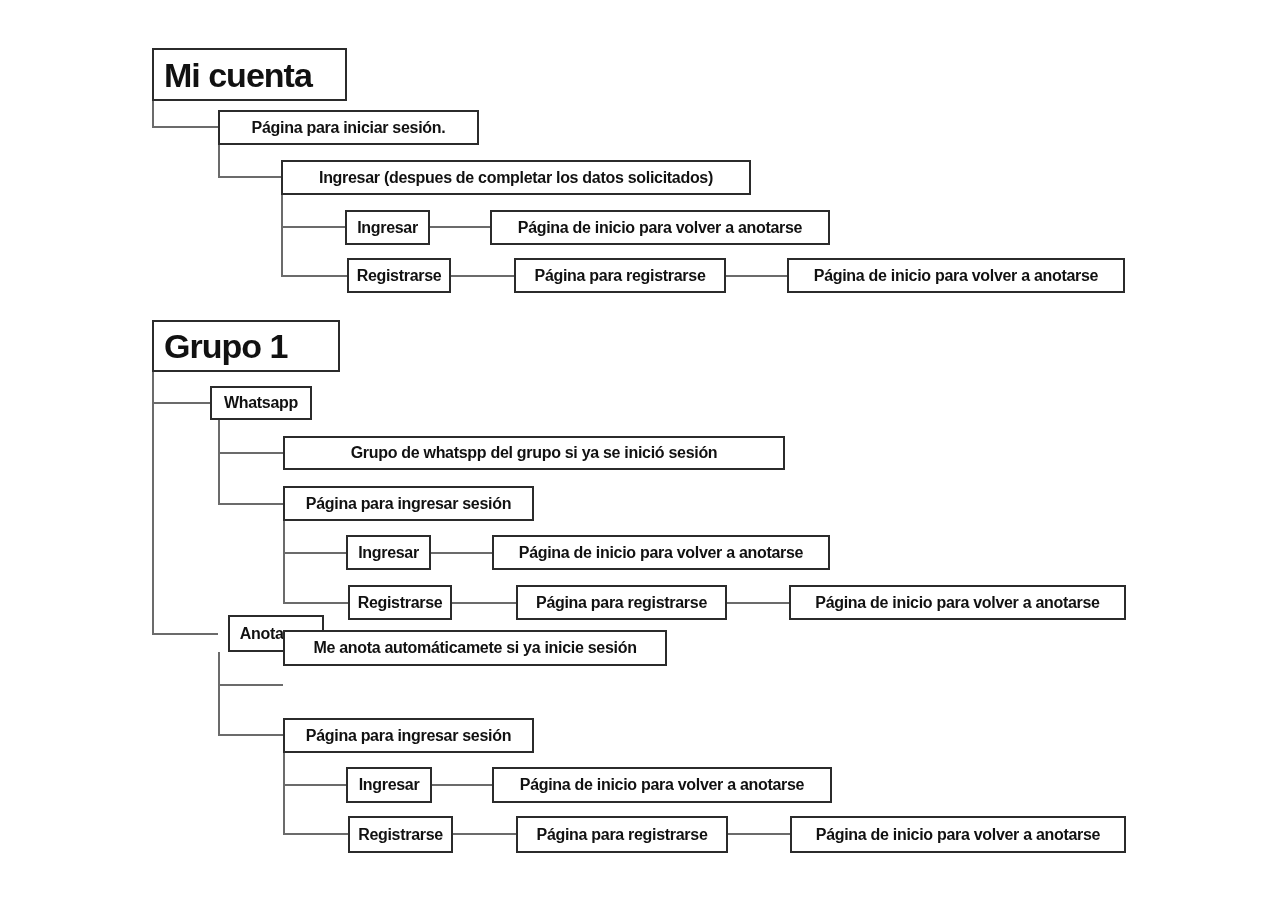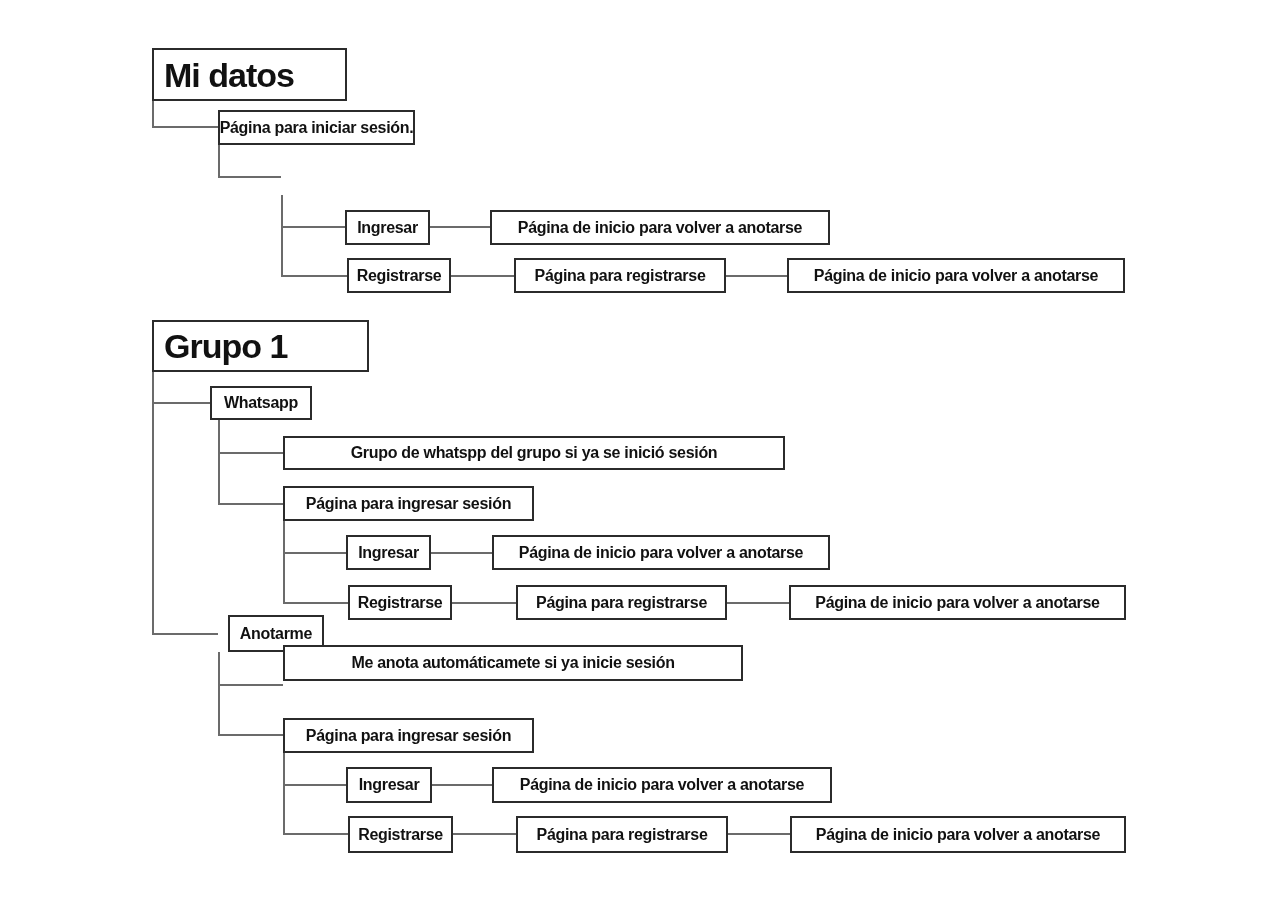--- a/index.html
+++ b/index.html
@@ -28,61 +28,62 @@
   }
   .hline,.vline{position:absolute;z-index:1;background:var(--line);}
   .hline{height:2px;}
   .vline{width:2px;}
 </style>
 </head>
 <body>
 
 <div class="canvas">
 
-  <div class="node title" style="left:152px;top:48px;width:195px;height:53px">Mi datos</div>
+  <div class="node title" style="left:152px;top:48px;width:195px;height:53px">Mi cuenta</div>
 
-  <div class="node" style="left:218px;top:110px;width:197px;height:35px">Página para iniciar sesión.</div>
+  <div class="node" style="left:218px;top:110px;width:261px;height:35px">Página para iniciar sesión.</div>
 
+  <div class="node" style="left:281px;top:160px;width:470px;height:35px">Ingresar (despues de completar los datos solicitados)</div>
 
   <div class="node" style="left:345px;top:210px;width:85px;height:35px">Ingresar</div>
   <div class="node" style="left:490px;top:210px;width:340px;height:35px">Página de inicio para volver a anotarse</div>
 
   <div class="node" style="left:347px;top:258px;width:104px;height:35px">Registrarse</div>
   <div class="node" style="left:514px;top:258px;width:212px;height:35px">Página para registrarse</div>
   <div class="node" style="left:787px;top:258px;width:338px;height:35px">Página de inicio para volver a anotarse</div>
 
   <div class="vline" style="left:152px;top:101px;height:27px"></div>
   <div class="hline" style="left:152px;top:126px;width:66px"></div>
   <div class="vline" style="left:218px;top:145px;height:33px"></div>
   <div class="hline" style="left:218px;top:176px;width:63px"></div>
   <div class="vline" style="left:281px;top:195px;height:82px"></div>
   <div class="hline" style="left:281px;top:226px;width:64px"></div>
   <div class="hline" style="left:281px;top:275px;width:66px"></div>
   <div class="hline" style="left:430px;top:226px;width:60px"></div>
   <div class="hline" style="left:451px;top:275px;width:63px"></div>
   <div class="hline" style="left:726px;top:275px;width:61px"></div>
 
-  <div class="node title" style="left:152px;top:320px;width:217px;height:52px">Grupo 1</div>
+  <div class="node title" style="left:152px;top:320px;width:188px;height:52px">Grupo 1</div>
 
   <div class="node" style="left:210px;top:386px;width:102px;height:34px">Whatsapp</div>
 
   <div class="node" style="left:283px;top:436px;width:502px;height:34px">Grupo de whatspp del grupo si ya se inició sesión</div>
 
   <div class="node" style="left:283px;top:486px;width:251px;height:35px">Página para ingresar sesión</div>
 
   <div class="node" style="left:346px;top:535px;width:85px;height:35px">Ingresar</div>
   <div class="node" style="left:492px;top:535px;width:338px;height:35px">Página de inicio para volver a anotarse</div>
 
   <div class="node" style="left:348px;top:585px;width:104px;height:35px">Registrarse</div>
   <div class="node" style="left:516px;top:585px;width:211px;height:35px">Página para registrarse</div>
   <div class="node" style="left:789px;top:585px;width:337px;height:35px">Página de inicio para volver a anotarse</div>
 
   <div class="node" style="left:228px;top:615px;width:96px;height:37px">Anotarme</div>
 
-  <div class="node" style="left:283px;top:645px;width:460px;height:36px">Me anota automáticamete si ya inicie sesión</div>
+  <div class="node" style="left:283px;top:630px;width:384px;height:36px">Me anota automáticamete si ya inicie sesión</div>
 
   <div class="node" style="left:283px;top:718px;width:251px;height:35px">Página para ingresar sesión</div>
 
   <div class="node" style="left:346px;top:767px;width:86px;height:36px">Ingresar</div>
   <div class="node" style="left:492px;top:767px;width:340px;height:36px">Página de inicio para volver a anotarse</div>
 
   <div class="node" style="left:348px;top:816px;width:105px;height:37px">Registrarse</div>
   <div class="node" style="left:516px;top:816px;width:212px;height:37px">Página para registrarse</div>
   <div class="node" style="left:790px;top:816px;width:336px;height:37px">Página de inicio para volver a anotarse</div>
 

